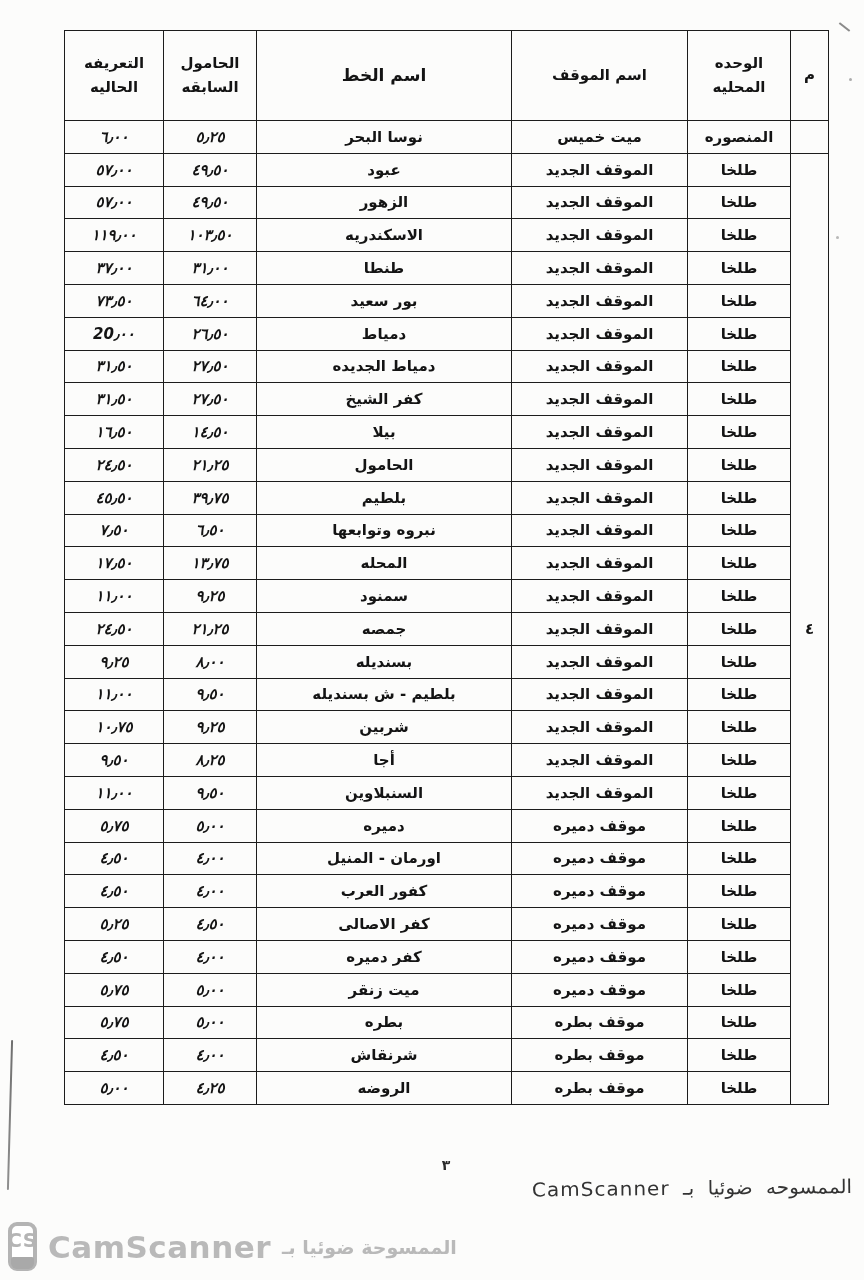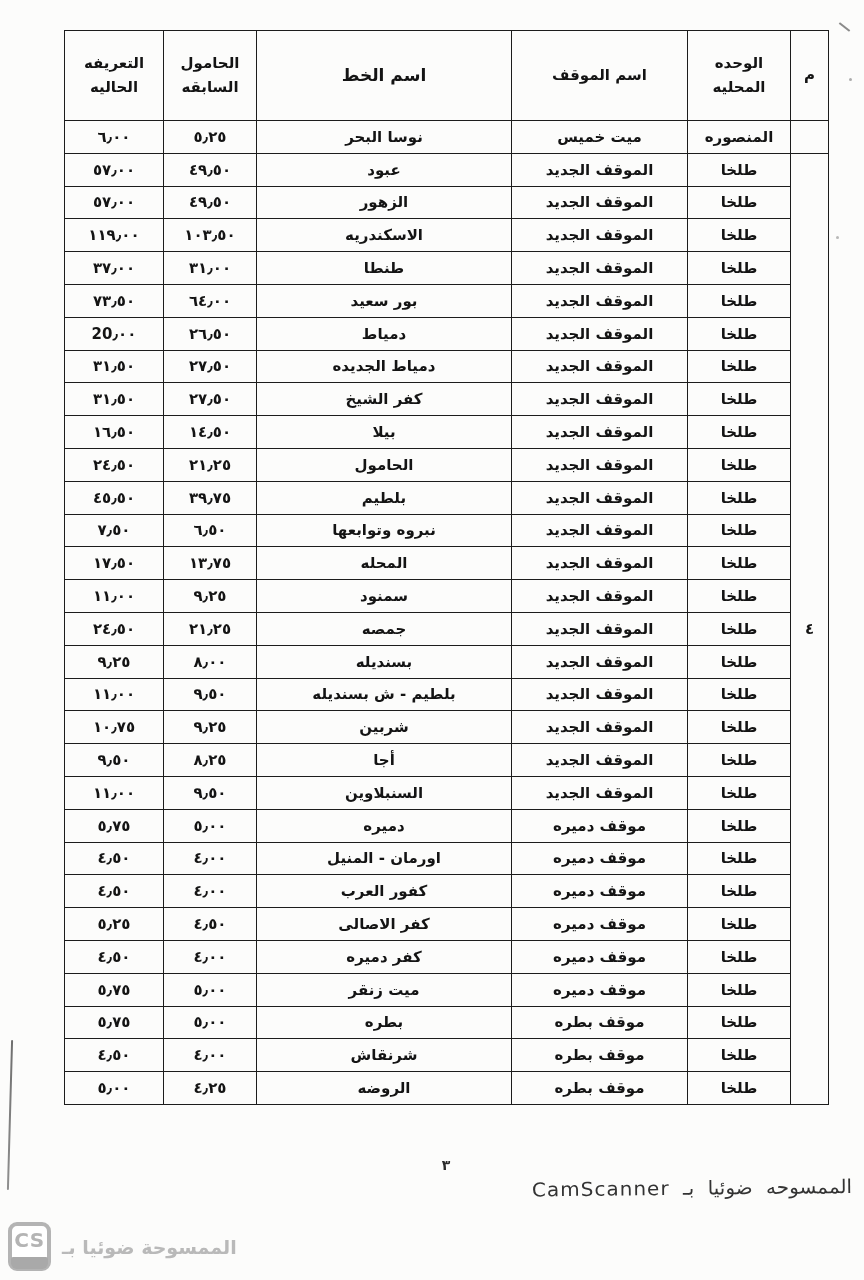--- a/index.html
+++ b/index.html
@@ -36,21 +36,21 @@
     padding:12px 16px;
   }
   table.fare thead th.h-line { font-size:17px; padding:0; }
   table.fare thead th.h-serial, table.fare thead th.h-unit, table.fare thead th.h-stop { padding:0 4px; }
   table.fare td {
     height:32.8px;
     font-size:15px;
     white-space:nowrap;
     padding:0 2px;
   }
-  td.col-prev, td.col-curr { font-size:14.5px; letter-spacing:1px; }
+  td.col-prev, td.col-curr { font-size:14.5px; letter-spacing:1px;font-style:italic; }
   td.serial-merged {
     vertical-align:top;
     padding-top:9px;
     font-size:13px;
   }
 
   
   .page-number {
     position:absolute; left:64px; top:1157px; width:764px;
     text-align:center; font-size:14px; font-weight:bold; color:#2a2a2a;
@@ -61,21 +61,21 @@
     font-size:20px; color:#333;
     letter-spacing:1px; word-spacing:7px;
     transform:rotate(-0.6deg) scaleY(0.96);
     white-space:nowrap;
   }
   .watermark {
     position:absolute; left:8px; top:1222px;
     display:flex; align-items:center; gap:11px;
   }
   .cs-logo {
-    position:relative; width:43px; height:49px;
+    position:relative; width:29px; height:49px;
     border:4px solid #b4b4b4; border-radius:9px;
     background:#fff;
     display:flex; justify-content:center;
   }
   .cs-logo .cs-text {
     font-size:20px; font-weight:bold; color:#b4b4b4; margin-top:2px; letter-spacing:0.5px;
   }
   .cs-logo .cs-bar {
     position:absolute; left:-1px; right:-1px; bottom:-2px; height:12px;
     background:#a9a9a9; border-radius:2px 2px 6px 6px;
@@ -338,19 +338,20 @@
 
 <div class="page-number">٣</div>
 
 <div class="hand-note">الممسوحه ضوئيا بـ CamScanner</div>
 
 <div class="watermark">
   <div class="cs-logo">
     <span class="cs-text">CS</span>
     <div class="cs-bar"></div>
   </div>
+  <span class="wm-brand">CamScanner</span>
   <span class="wm-arabic">الممسوحة ضوئيا بـ</span>
 </div>
 
 <div class="scan-line-left"></div>
 <div class="scan-dash-topright"></div>
 <div class="scan-speck-1"></div>
 <div class="scan-speck-2"></div>
 
 </body></html>

